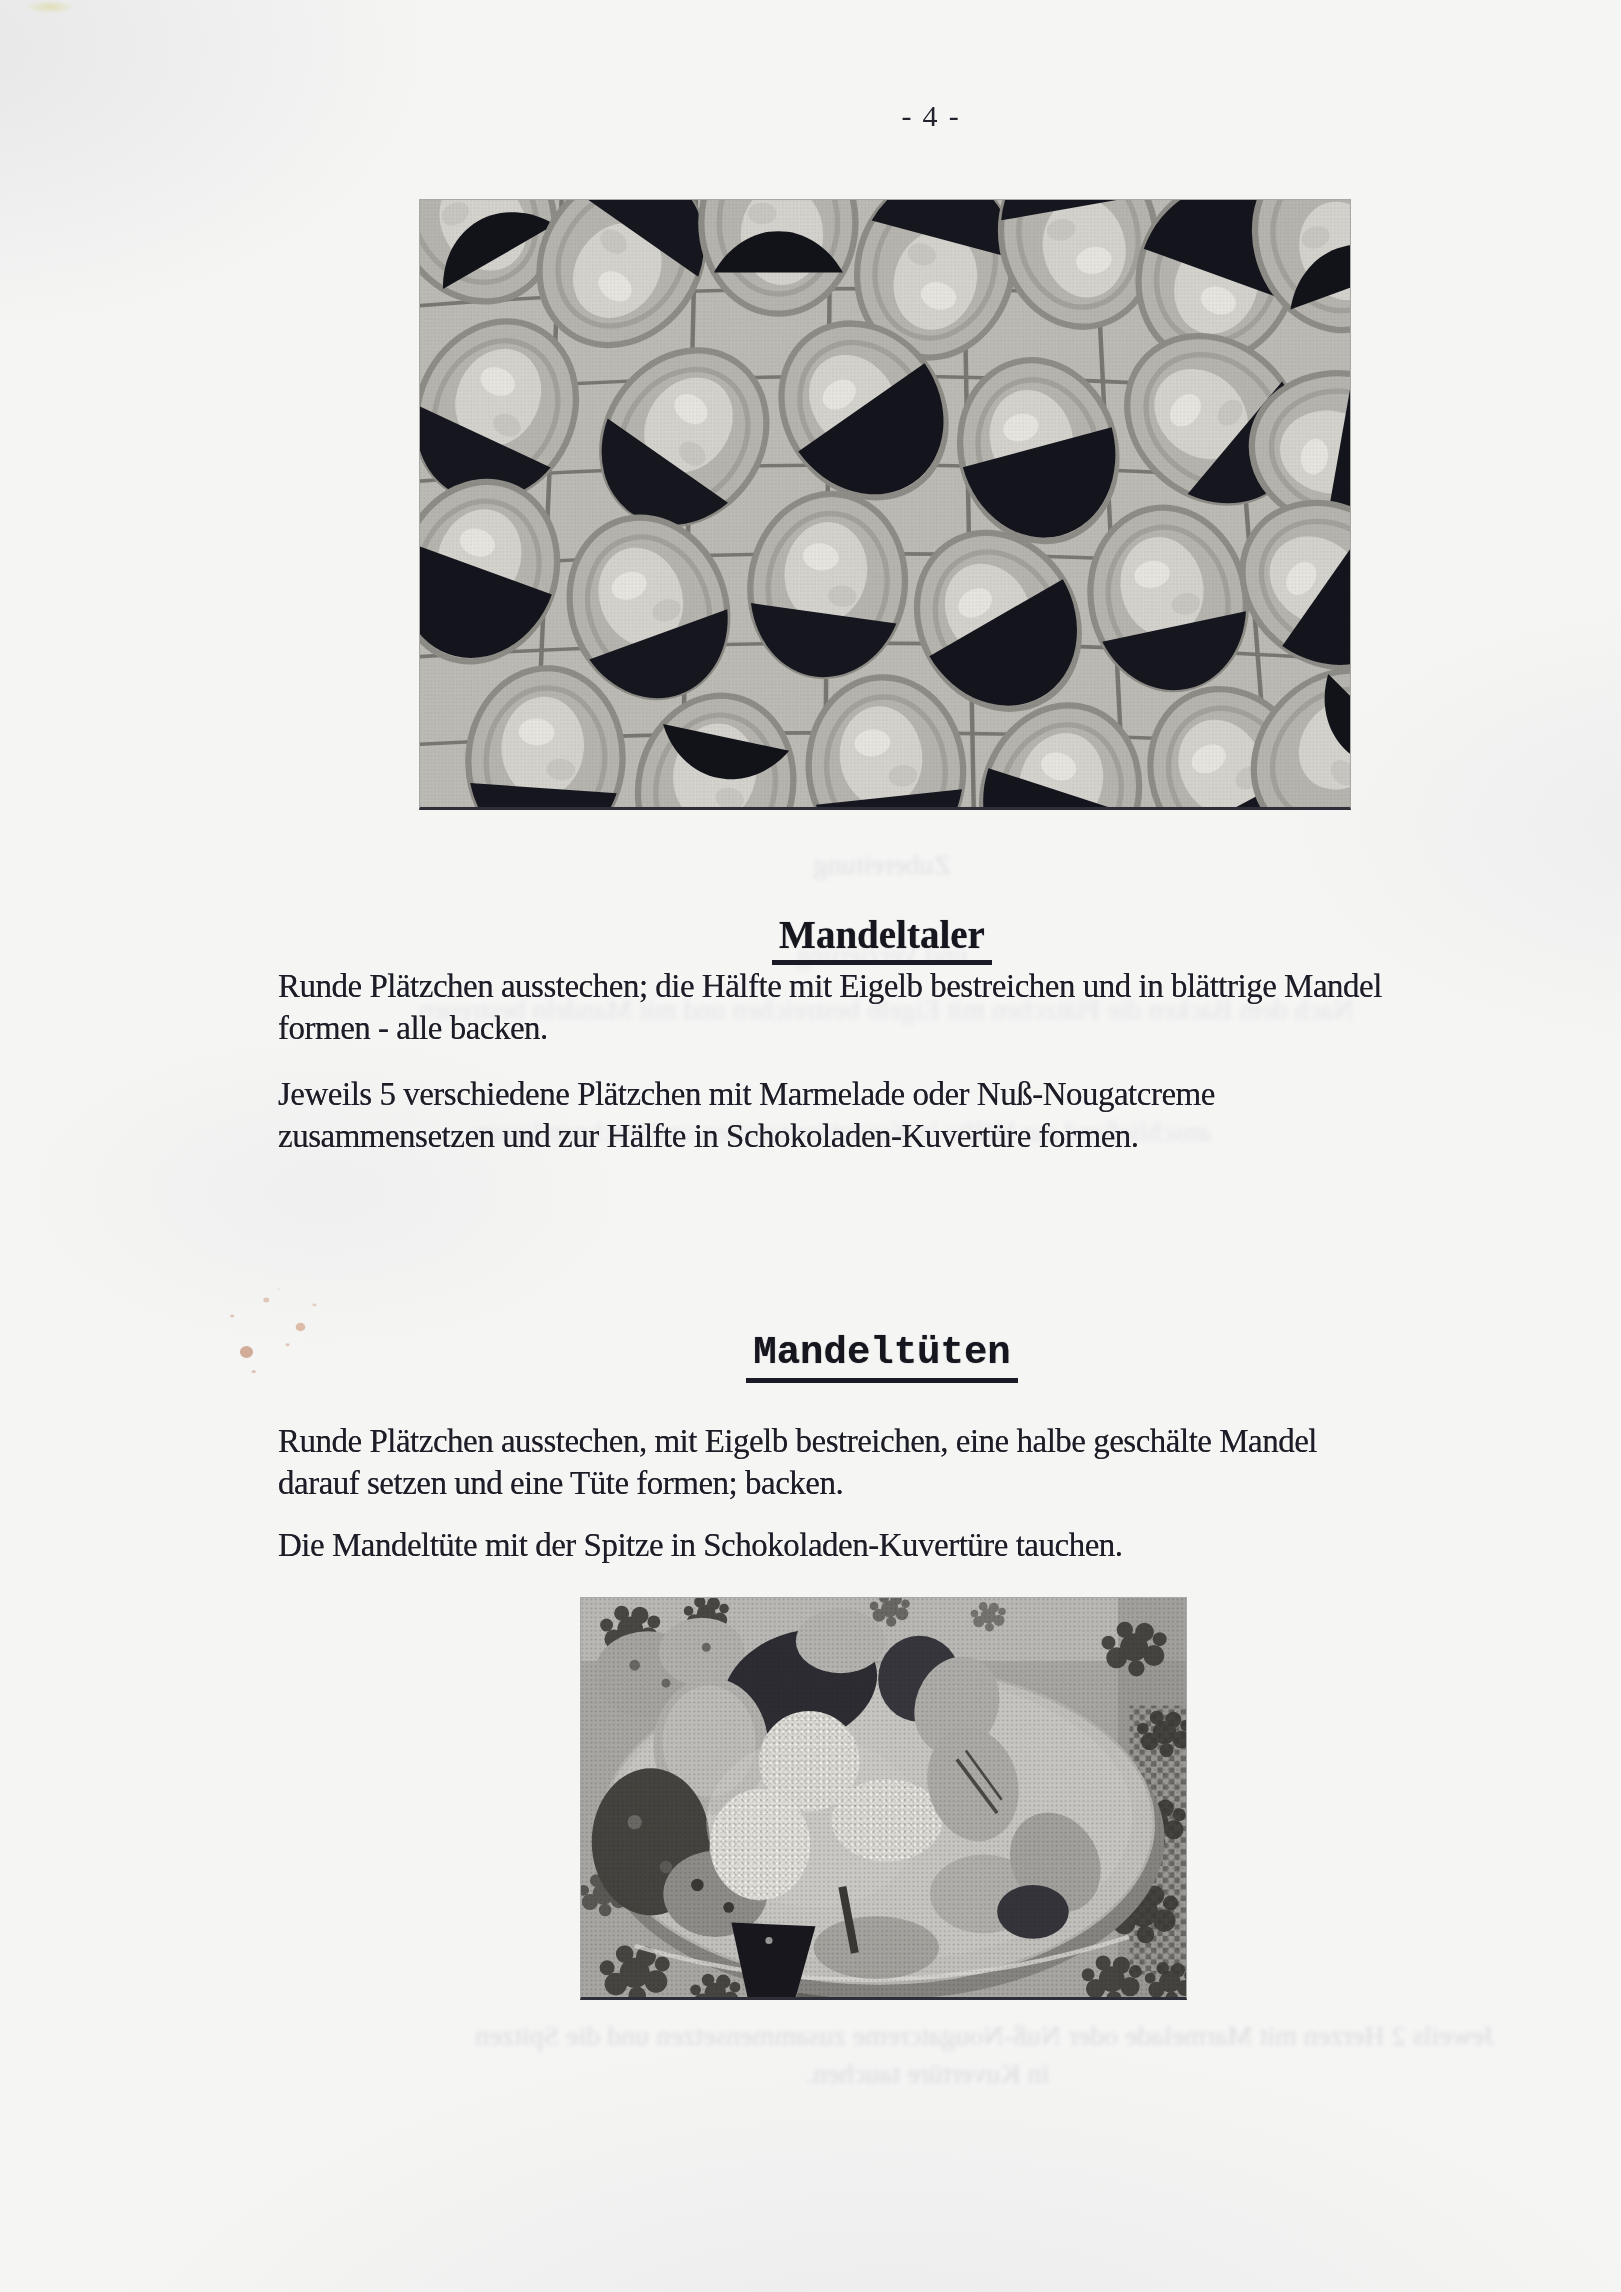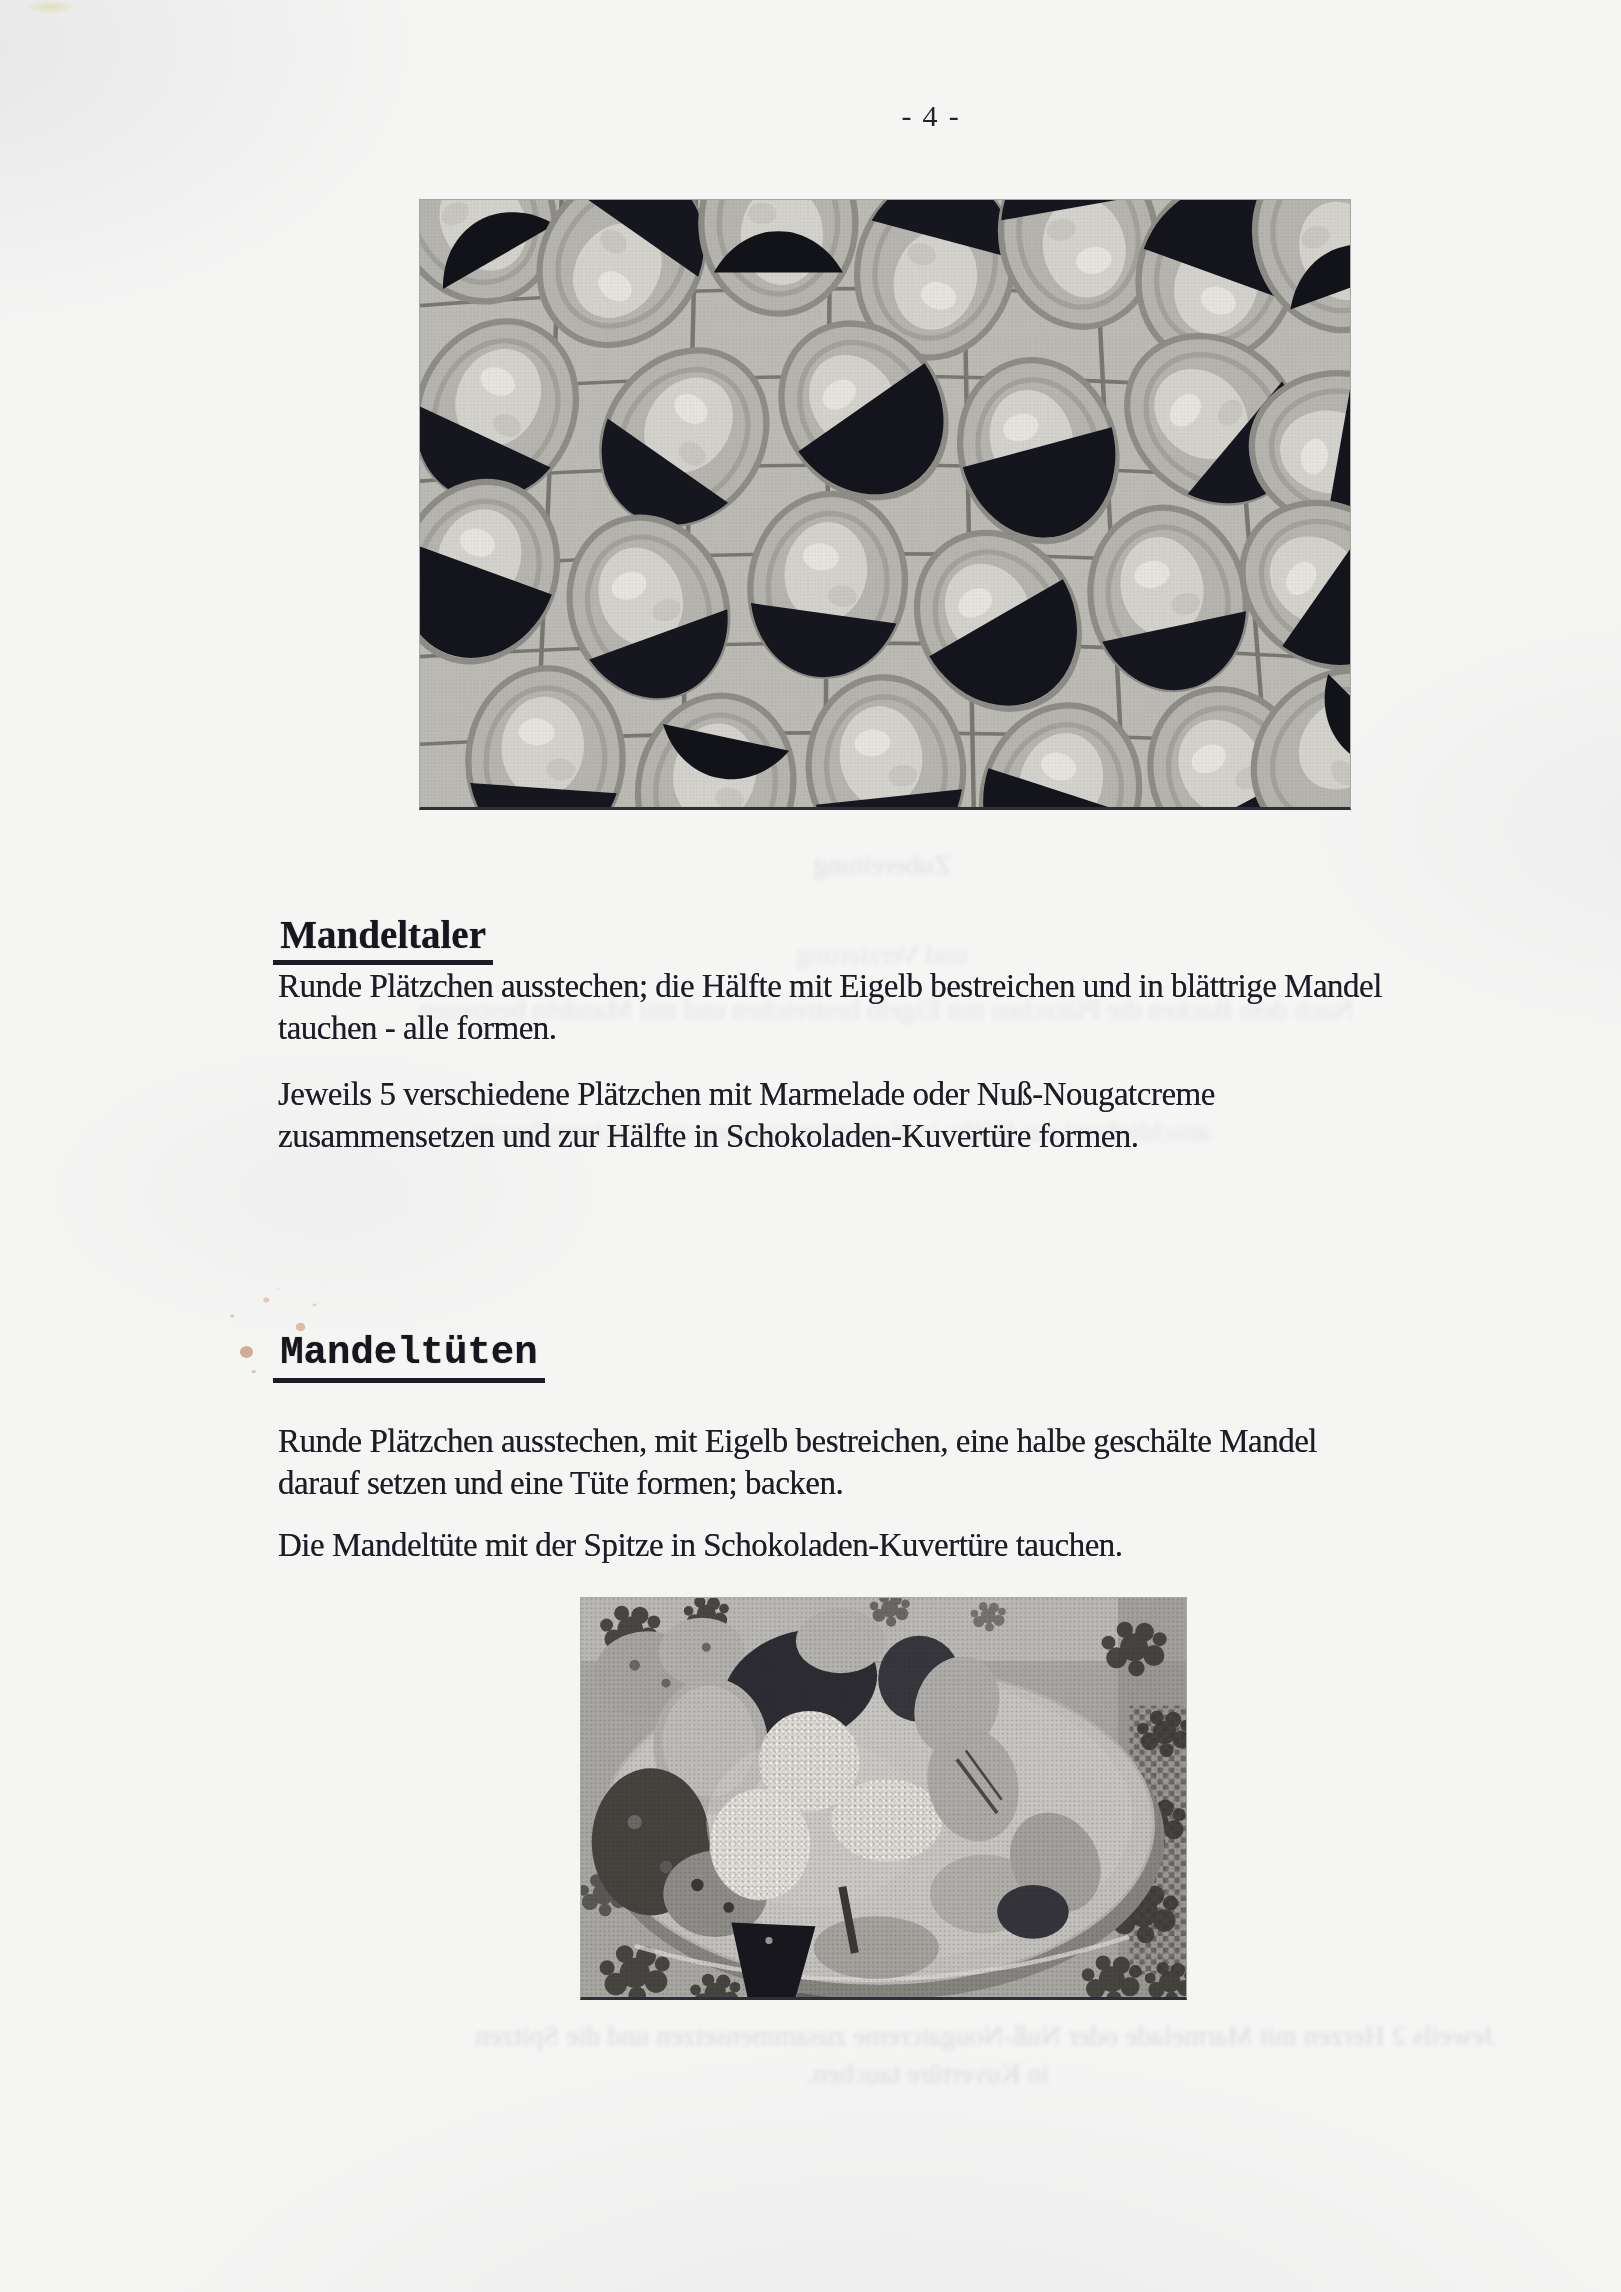--- a/index.html
+++ b/index.html
@@ -20,21 +20,21 @@
     font-size:30px;letter-spacing:1.8px;color:#23232e;
   }
   .photo{
     position:absolute;margin:0;padding:0;overflow:hidden;
     border:0.9px solid #a8a8a4;border-bottom:3.6px solid #2e2e38;
   }
   .photo svg{display:block;width:100%;height:100%;}
   .photo1{left:419px;top:199px;width:930px;height:607px;}
   .photo2{left:580px;top:1597px;width:605px;height:399px;}
   .heading{
-    position:absolute;left:273px;width:1218px;
+    position:absolute;left:273px;width:1218px;text-align:center;
     font-size:39px;font-weight:bold;color:#16161f;
     text-shadow:0 0 0.9px rgba(20,20,35,.7);
   }
   .heading span{display:inline-block;border-bottom:5.4px solid #1b1b28;padding:0 7.2px 2.7px 7.2px;}
   .h1pos{top:880px;}
   .h2pos{top:1299px;font-family:Liberation Mono, monospace;}
   .para{position:absolute;left:278px;width:1236px;}
   .para .line{
     white-space:nowrap;font-size:33px;line-height:42px;letter-spacing:-0.5px;
     color:#1d1d27;text-shadow:0 0 0.6px rgba(25,25,40,.75);
@@ -164,21 +164,21 @@
   <div class="ghost gm2">anschließend zur Hälfte in Kuvertüre tauchen und trocknen lassen</div>
   <div class="ghost gb1">Jeweils 2 Herzen mit Marmelade oder Nuß-Nougatcreme zusammensetzen und die Spitzen</div>
   <div class="ghost gb2">in Kuvertüre tauchen.</div>
 
   <h2 class="heading h1pos">
     <span>Mandeltaler</span>
   </h2>
 
   <div class="para p1pos">
     <div class="line">Runde Plätzchen ausstechen; die Hälfte mit Eigelb bestreichen und in blättrige Mandel</div>
-    <div class="line">tauchen - alle formen.</div>
+    <div class="line">formen - alle backen.</div>
   </div>
 
   <div class="para p2pos">
     <div class="line">Jeweils 5 verschiedene Plätzchen mit Marmelade oder Nuß-Nougatcreme</div>
     <div class="line">zusammensetzen und zur Hälfte in Schokoladen-Kuvertüre formen.</div>
   </div>
 
   <div class="speckles"></div>
 
   <h2 class="heading h2pos">

